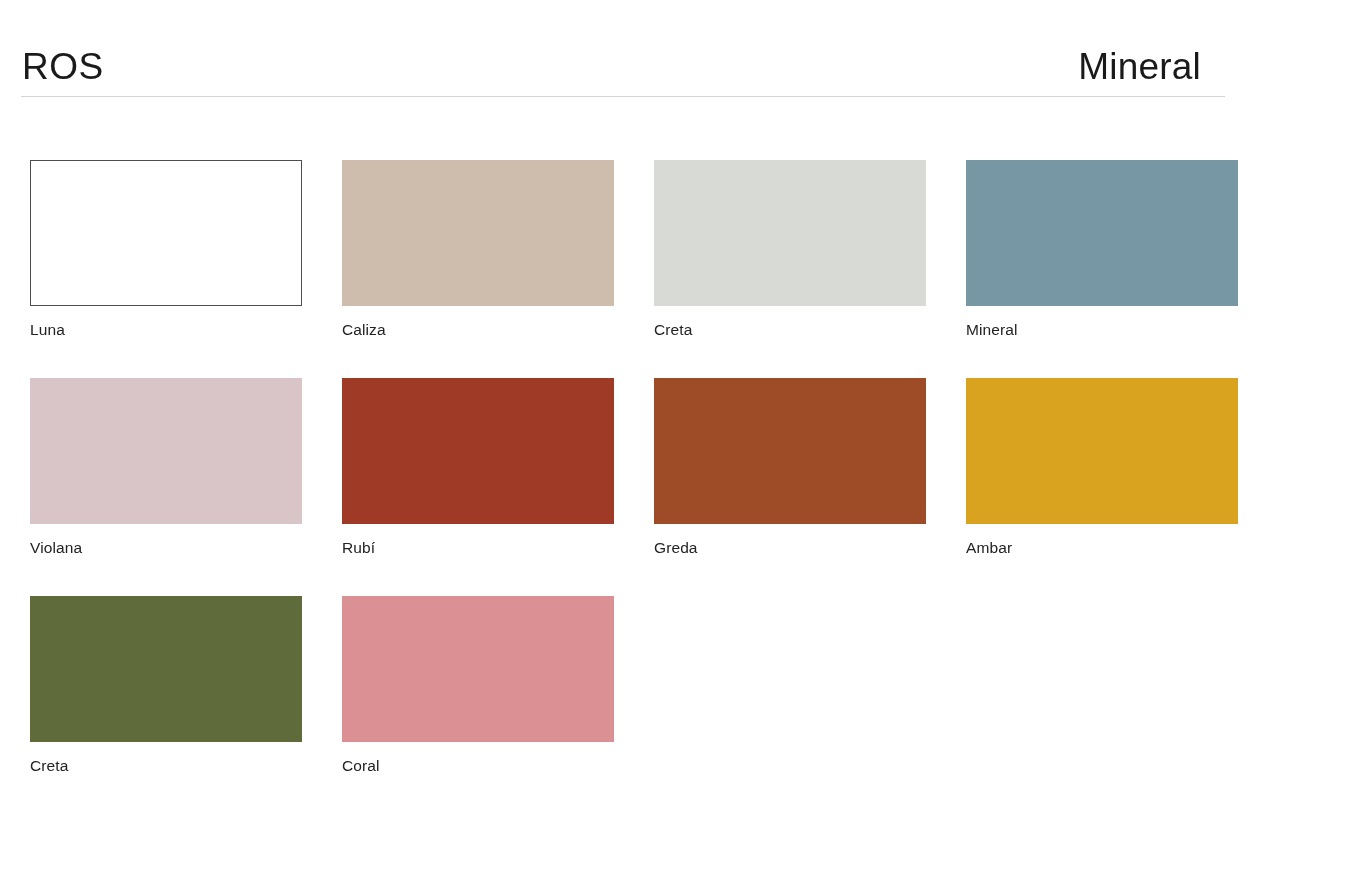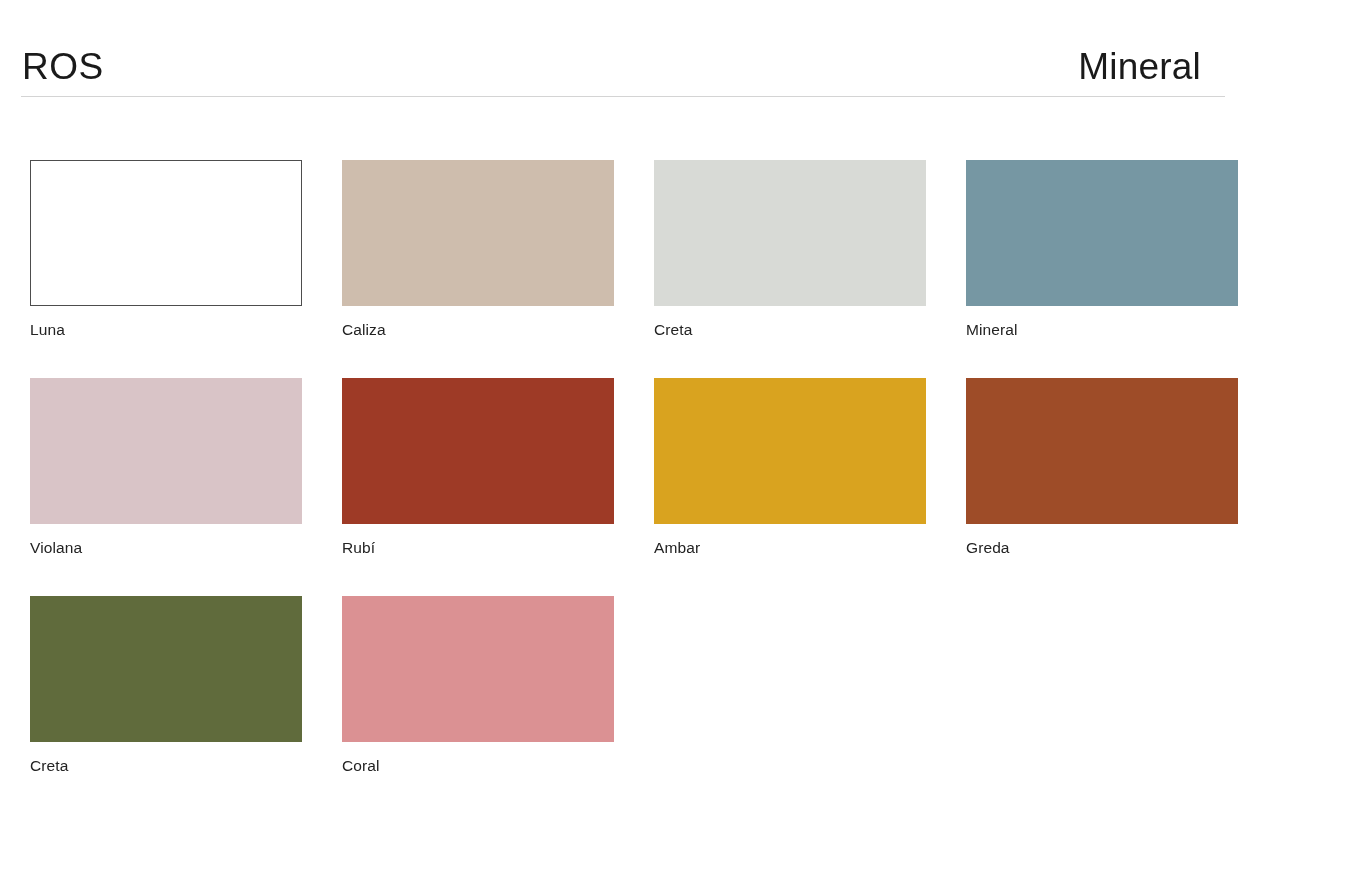--- a/index.html
+++ b/index.html
@@ -115,26 +115,26 @@
     </div>
     <div class="swatch-cell">
       <div class="swatch-chip" style="background-color: rgb(217, 196, 199);"></div>
       <div class="swatch-label">Violana</div>
     </div>
     <div class="swatch-cell">
       <div class="swatch-chip" style="background-color: rgb(158, 58, 38);"></div>
       <div class="swatch-label">Rubí</div>
     </div>
     <div class="swatch-cell">
+      <div class="swatch-chip" style="background-color: rgb(158, 76, 40);"></div>
+      <div class="swatch-label">Greda</div>
+    </div>
+    <div class="swatch-cell">
       <div class="swatch-chip" style="background-color: rgb(217, 163, 31);"></div>
       <div class="swatch-label">Ambar</div>
-    </div>
-    <div class="swatch-cell">
-      <div class="swatch-chip" style="background-color: rgb(158, 76, 40);"></div>
-      <div class="swatch-label">Greda</div>
     </div>
     <div class="swatch-cell">
       <div class="swatch-chip" style="background-color: rgb(96, 107, 60);"></div>
       <div class="swatch-label">Creta</div>
     </div>
     <div class="swatch-cell">
       <div class="swatch-chip" style="background-color: rgb(219, 145, 147);"></div>
       <div class="swatch-label">Coral</div>
     </div>
   </div>

